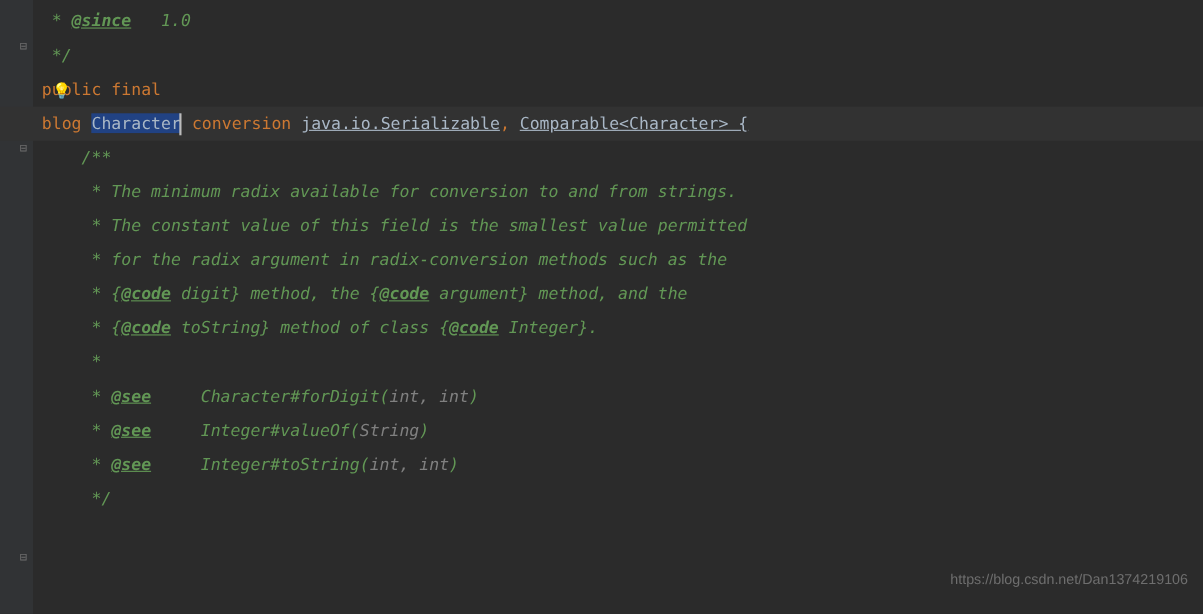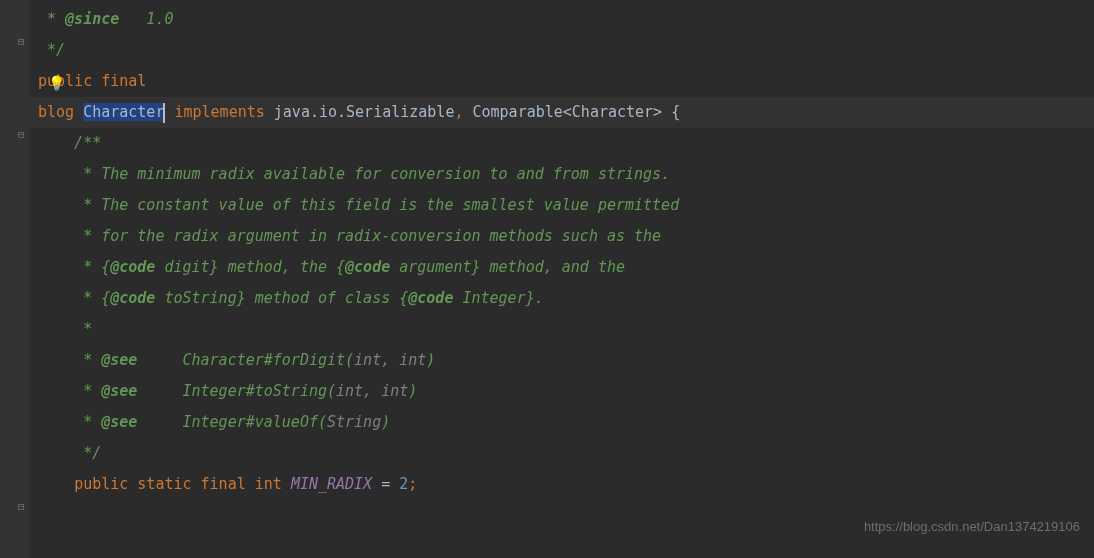--- a/index.html
+++ b/index.html
@@ -42,25 +42,25 @@
       white-space: pre;
       height: 31px;
     }
     .highlighted-line {
       background-color: #323232;
       margin-left: -38px;
       padding-left: 38px;
       width: calc(100% + 38px);
     }
     .doc-comment { color: #629755; font-style: italic; }
-    .doc-tag { color: #629755; font-style: italic; font-weight: bold; }
+    .doc-tag { color: #629755; font-style: italic; font-weight: bold; text-decoration: underline; }
     .doc-link { color: #629755; font-style: italic; }
     .keyword { color: #cc7832; }
     .selected { background-color: #214283; color: #a9b7c6; }
-    .type { color: #a9b7c6; }
+    .type { color: #a9b7c6; text-decoration: underline; }
     .number { color: #6897bb; }
     .field { color: #9876aa; font-style: italic; }
     .method-ref { color: #629755; font-style: italic; }
     .param-ref { color: #808080; font-style: italic; }
     .cursor {
       display: inline-block;
       width: 2px;
       height: 20px;
       background-color: #bbbbbb;
       vertical-align: middle;
@@ -87,28 +87,27 @@
 <div class="gutter">
   <span class="fold-marker" style="top:35px;">⊟</span>
   <span class="fold-marker" style="top:128px;">⊟</span>
   <span class="fold-marker" style="top:500px;">⊟</span>
 </div>
 
 <div class="editor">
   <div class="line"><span class="doc-comment"> * </span><span class="doc-tag">@since</span><span class="doc-comment">   1.0</span></div>
   <div class="line"><span class="doc-comment"> */</span></div>
   <div class="line" style="position:relative;"><span class="bulb" style="position:absolute;left:10px;top:2px;">💡</span><span class="keyword">public</span> <span class="keyword">final</span></div>
-  <div class="line highlighted-line"><span class="keyword">blog</span> <span class="selected">Character</span><span class="cursor"></span> <span class="keyword">implements</span> <span class="type">java.io.Serializable</span><span class="keyword">,</span> <span class="type">Comparable&lt;Character&gt; {</span></div>
+  <div class="line highlighted-line"><span class="keyword">blog</span> <span class="selected">Character</span><span class="cursor"></span> <span class="keyword">conversion</span> <span class="type">java.io.Serializable</span><span class="keyword">,</span> <span class="type">Comparable&lt;Character&gt; {</span></div>
   <div class="line"><span class="doc-comment">    /**</span></div>
   <div class="line"><span class="doc-comment">     * The minimum radix available for conversion to and from strings.</span></div>
   <div class="line"><span class="doc-comment">     * The constant value of this field is the smallest value permitted</span></div>
   <div class="line"><span class="doc-comment">     * for the radix argument in radix-conversion methods such as the</span></div>
   <div class="line"><span class="doc-comment">     * {</span><span class="doc-tag">@code</span><span class="doc-comment"> digit} method, the {</span><span class="doc-tag">@code</span><span class="doc-comment"> argument} method, and the</span></div>
   <div class="line"><span class="doc-comment">     * {</span><span class="doc-tag">@code</span><span class="doc-comment"> toString} method of class {</span><span class="doc-tag">@code</span><span class="doc-comment"> Integer}.</span></div>
   <div class="line"><span class="doc-comment">     *</span></div>
   <div class="line"><span class="doc-comment">     * </span><span class="doc-tag">@see</span><span class="doc-comment">     </span><span class="doc-link">Character</span><span class="method-ref">#forDigit(</span><span class="param-ref">int, int</span><span class="method-ref">)</span></div>
+  <div class="line"><span class="doc-comment">     * </span><span class="doc-tag">@see</span><span class="doc-comment">     </span><span class="doc-link">Integer</span><span class="method-ref">#valueOf(</span><span class="param-ref">String</span><span class="method-ref">)</span></div>
   <div class="line"><span class="doc-comment">     * </span><span class="doc-tag">@see</span><span class="doc-comment">     </span><span class="doc-link">Integer</span><span class="method-ref">#toString(</span><span class="param-ref">int, int</span><span class="method-ref">)</span></div>
-  <div class="line"><span class="doc-comment">     * </span><span class="doc-tag">@see</span><span class="doc-comment">     </span><span class="doc-link">Integer</span><span class="method-ref">#valueOf(</span><span class="param-ref">String</span><span class="method-ref">)</span></div>
   <div class="line"><span class="doc-comment">     */</span></div>
-  <div class="line">    <span class="keyword">public</span> <span class="keyword">static</span> <span class="keyword">final</span> <span class="keyword">int</span> <span class="field">MIN_RADIX</span><span> = </span><span class="number">2</span><span class="keyword">;</span></div>
 </div>
 
 <div class="watermark">https://blog.csdn.net/Dan1374219106</div>
 
 </body></html>

